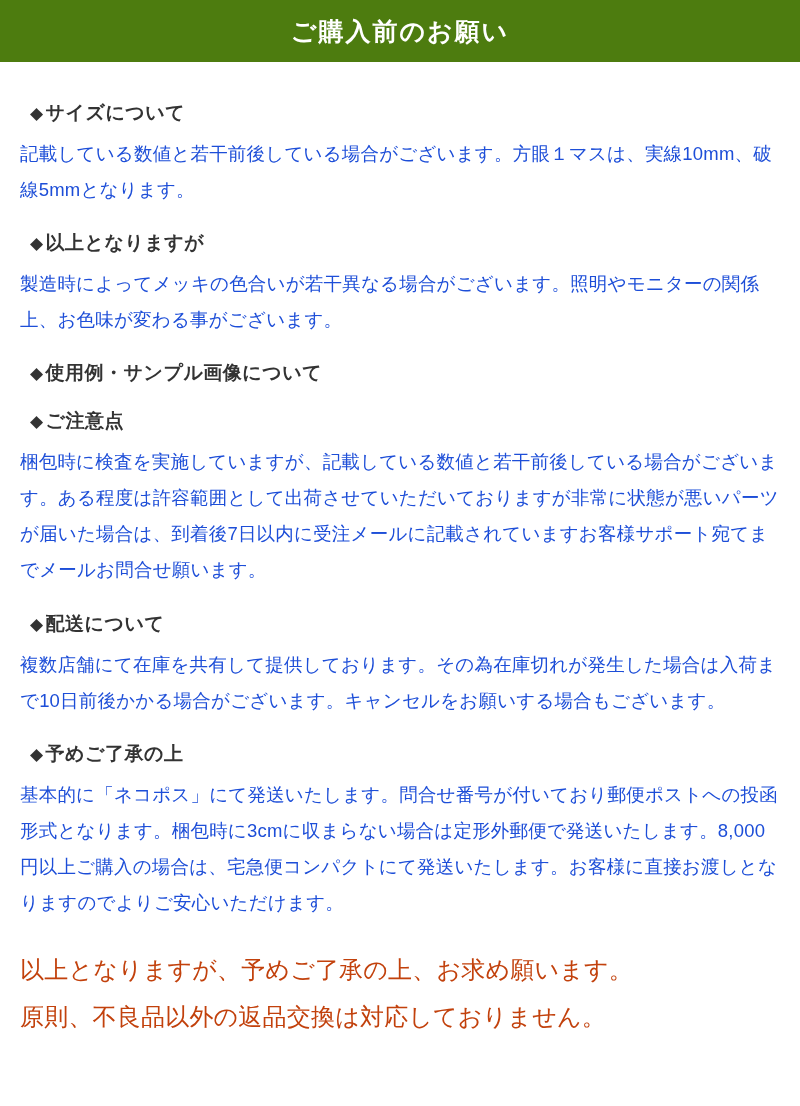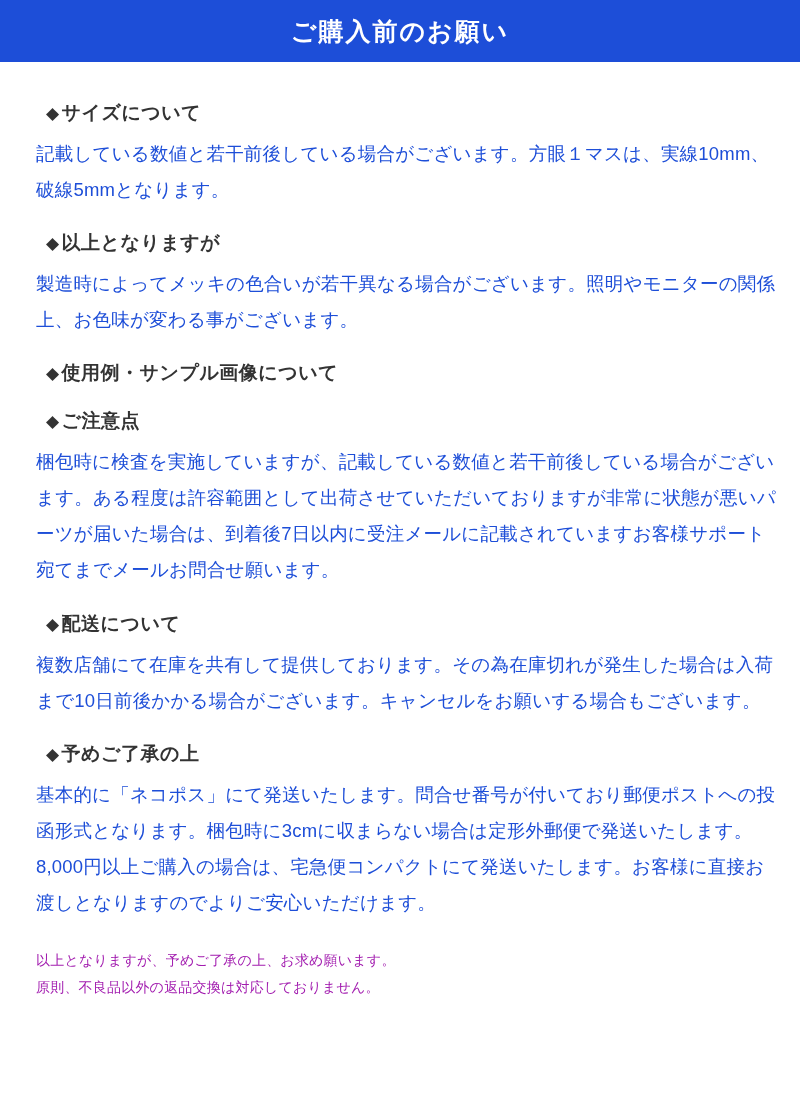--- a/index.html
+++ b/index.html
@@ -15,33 +15,33 @@
     -webkit-font-smoothing: antialiased;
   }
   .page {
     width: 800px;
     min-height: 1106px;
     position: relative;
     box-sizing: border-box;
   }
   .header-band {
     height: 62px;
-    background: #1d4ed8;
+    background: #4d7c0f;
     display: flex;
     align-items: center;
     justify-content: center;
   }
   .header-title {
     color: #ffffff;
     font-size: 25px;
     font-weight: bold;
     letter-spacing: 2px;
   }
   .content {
-    padding: 16px 20px 10px 36px;
+    padding: 16px 20px 10px 20px;
     box-sizing: border-box;
   }
   .section {
     margin-bottom: 6px;
   }
   .section-heading {
     font-size: 19px;
     font-weight: bold;
     color: #333333;
     margin: 22px 0 10px 10px;
@@ -52,23 +52,23 @@
     margin-right: 2px;
   }
   .section-body {
     font-size: 18.5px;
     line-height: 1.95;
     color: #1d4ed8;
     margin: 0 0 18px 0;
     letter-spacing: 0.2px;
   }
   .footer-note {
-    font-size: 14px;
+    font-size: 24px;
     line-height: 1.95;
-    color: #a21caf;
+    color: #c2410c;
     margin: 26px 0 0 0;
     letter-spacing: 0.2px;
   }
   .footer-note .line {
     display: block;
   }
 </style>
 </head>
 <body>
 

